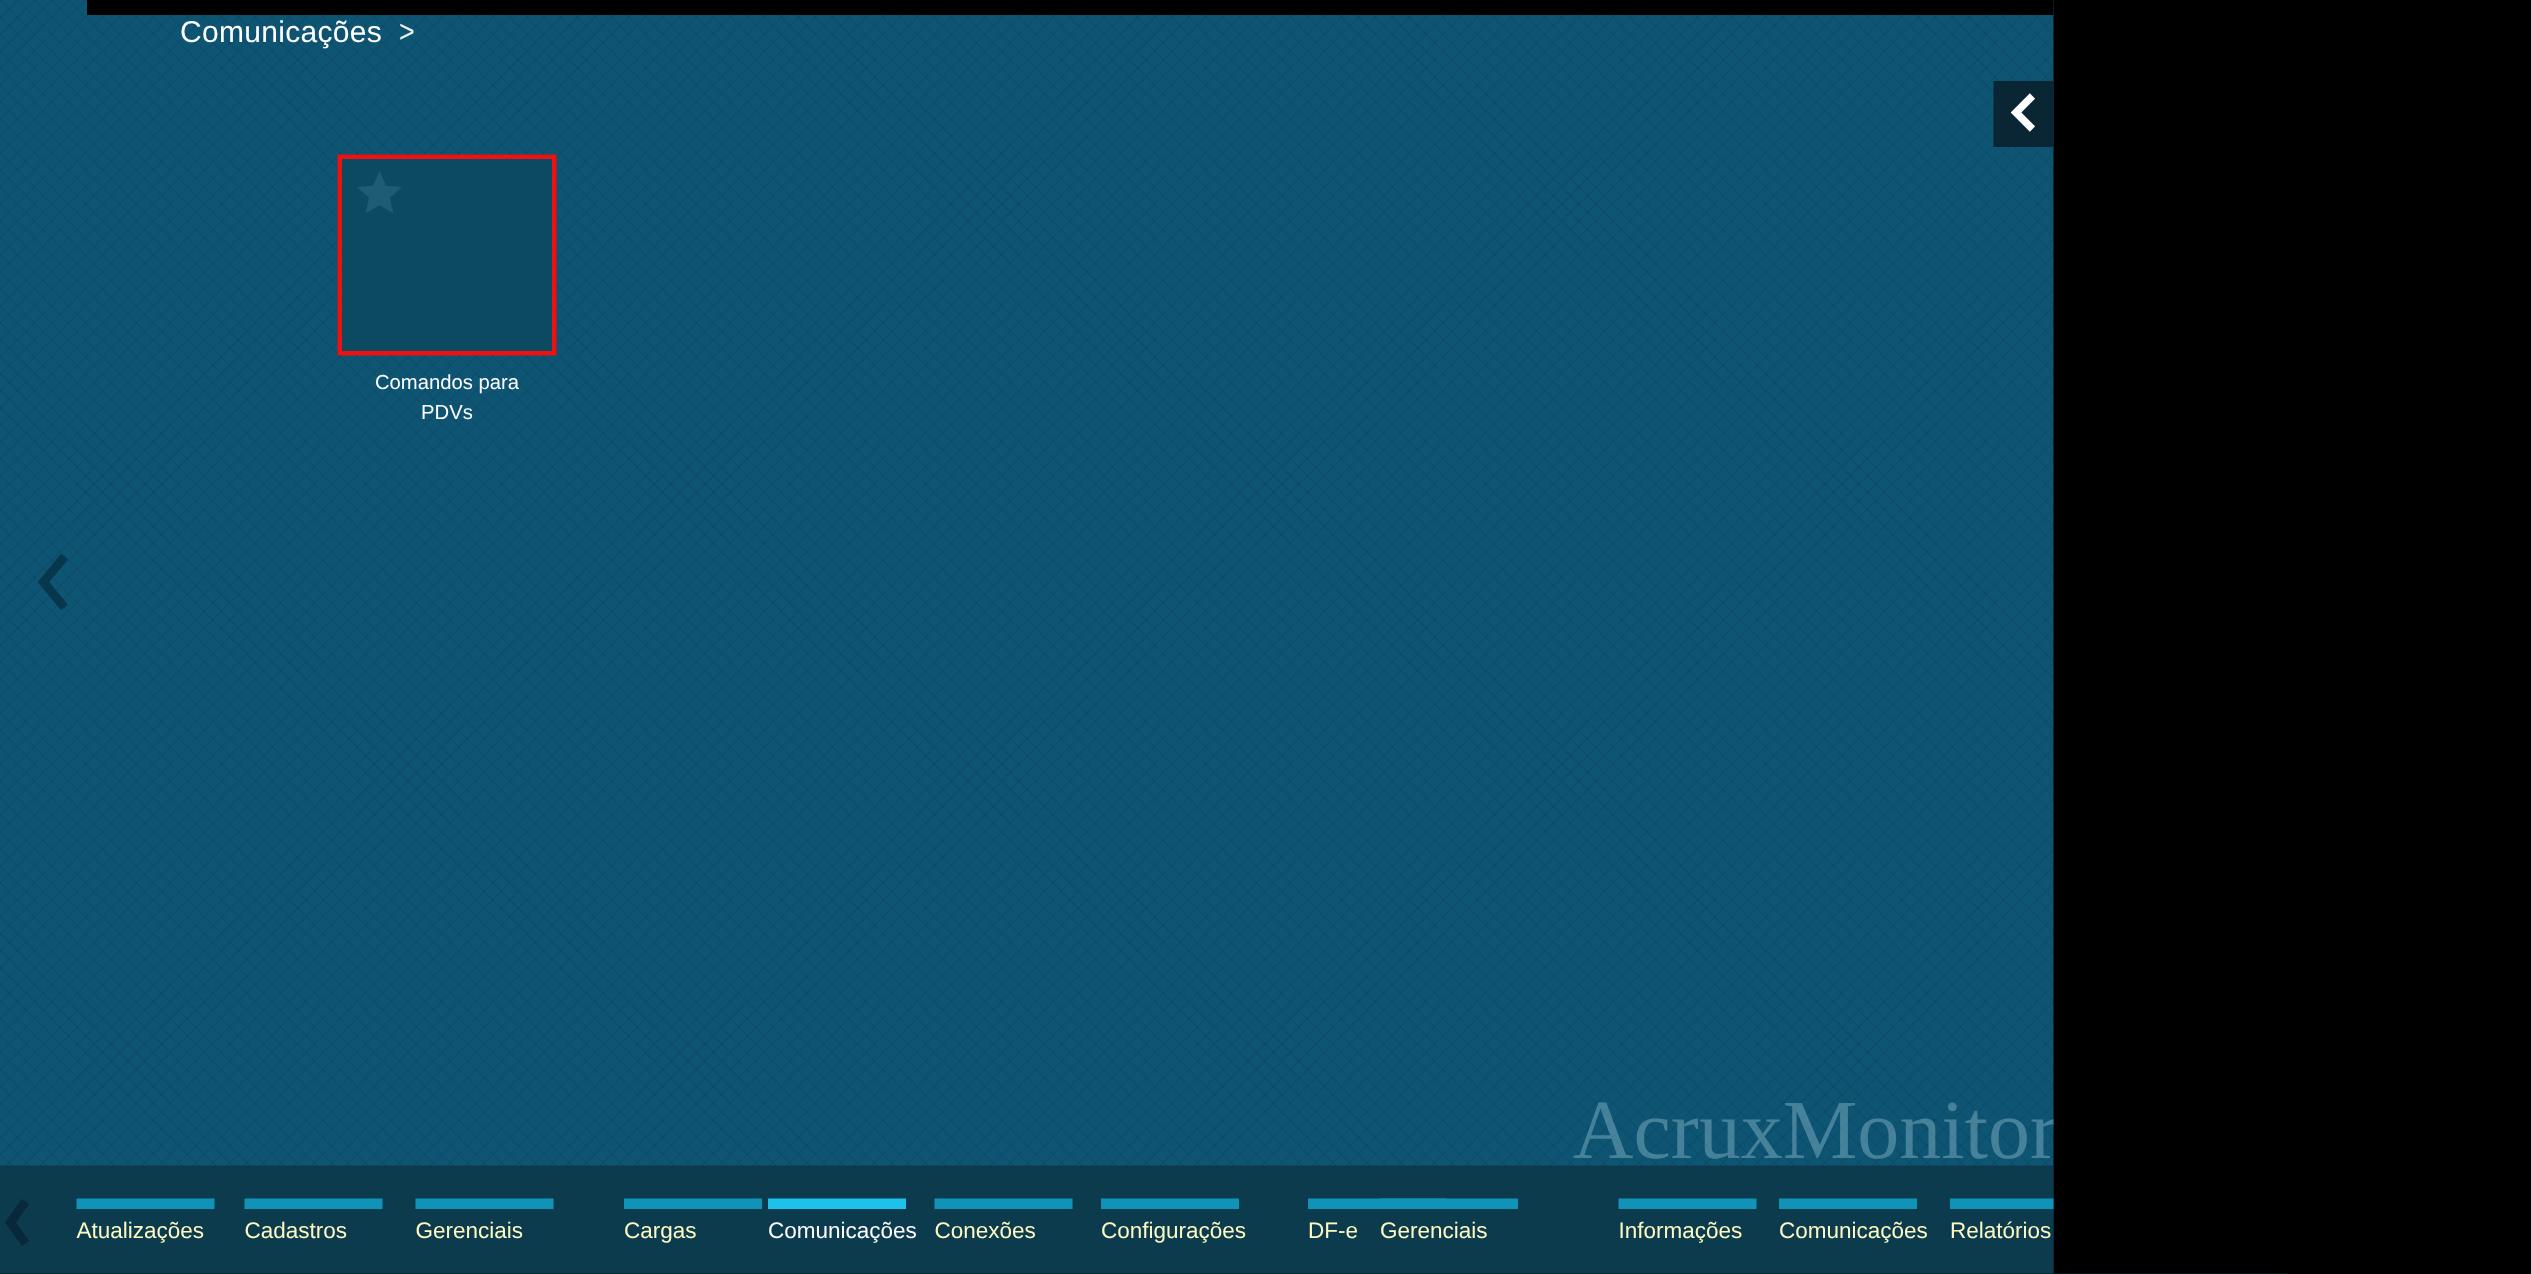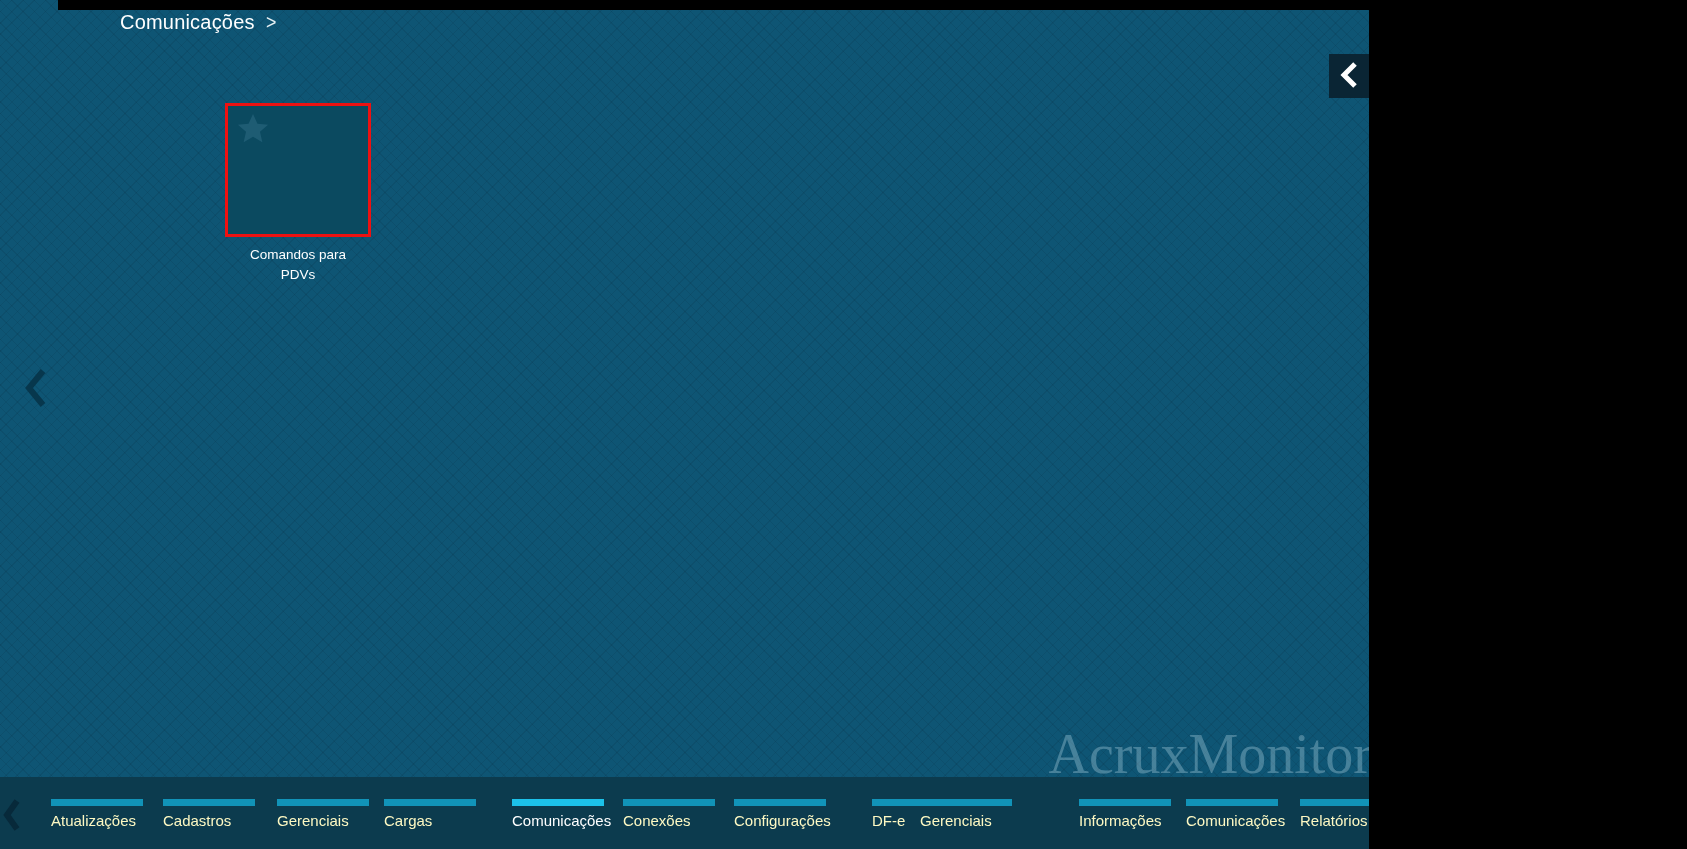--- a/index.html
+++ b/index.html
@@ -115,21 +115,21 @@
         <span class="mi-label">Atualizações</span>
       </div>
     <div class="menu-item" style="left:163px">
         <div class="accent"></div>
         <span class="mi-label">Cadastros</span>
       </div>
     <div class="menu-item" style="left:277px">
         <div class="accent"></div>
         <span class="mi-label">Gerenciais</span>
       </div>
-    <div class="menu-item" style="left:384px">
+    <div class="menu-item" style="left:416px">
         <div class="accent"></div>
         <span class="mi-label">Cargas</span>
       </div>
     <div class="menu-item active" style="left:512px">
         <div class="accent"></div>
         <span class="mi-label">Comunicações</span>
       </div>
     <div class="menu-item" style="left:623px">
         <div class="accent"></div>
         <span class="mi-label">Conexões</span>

